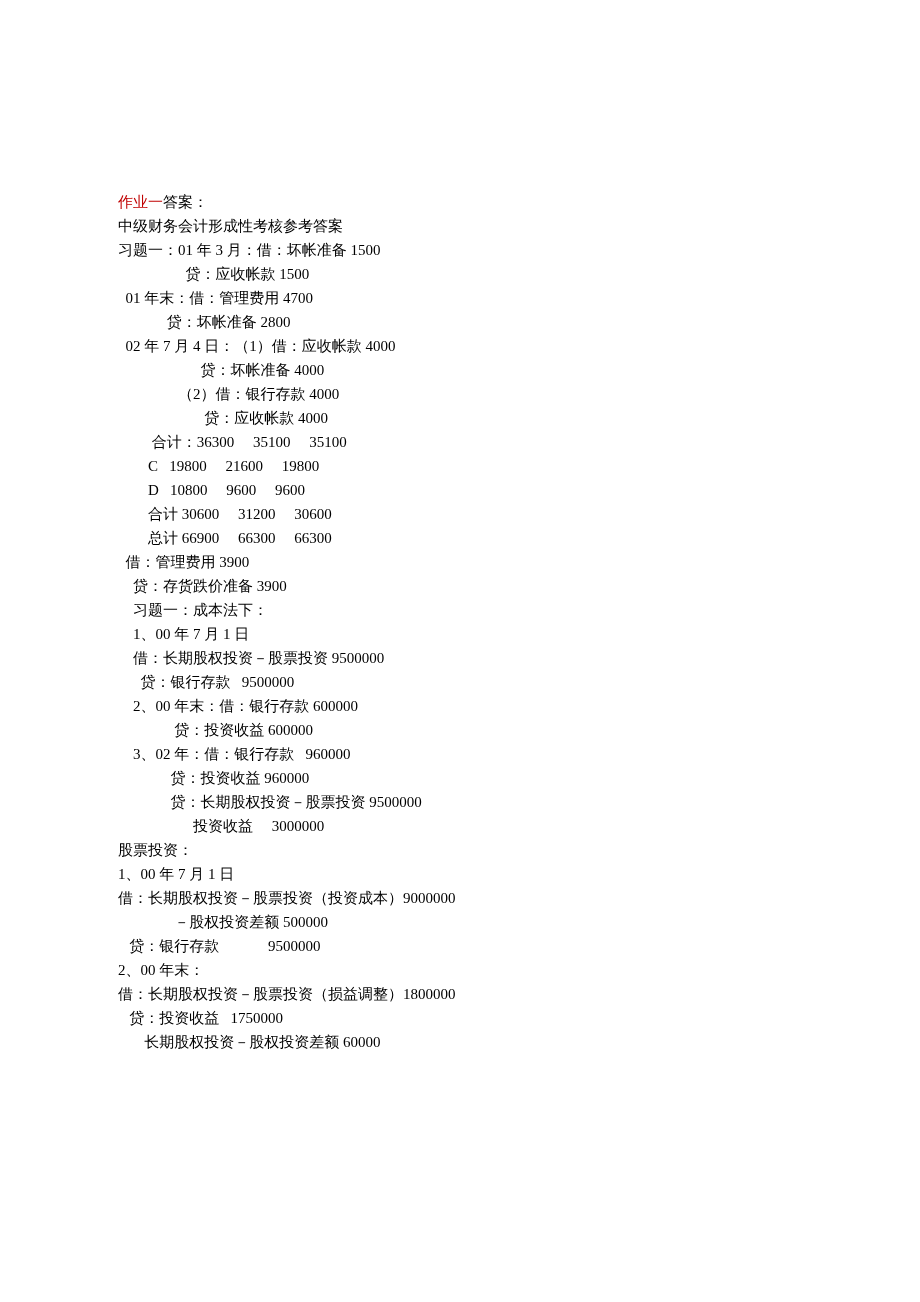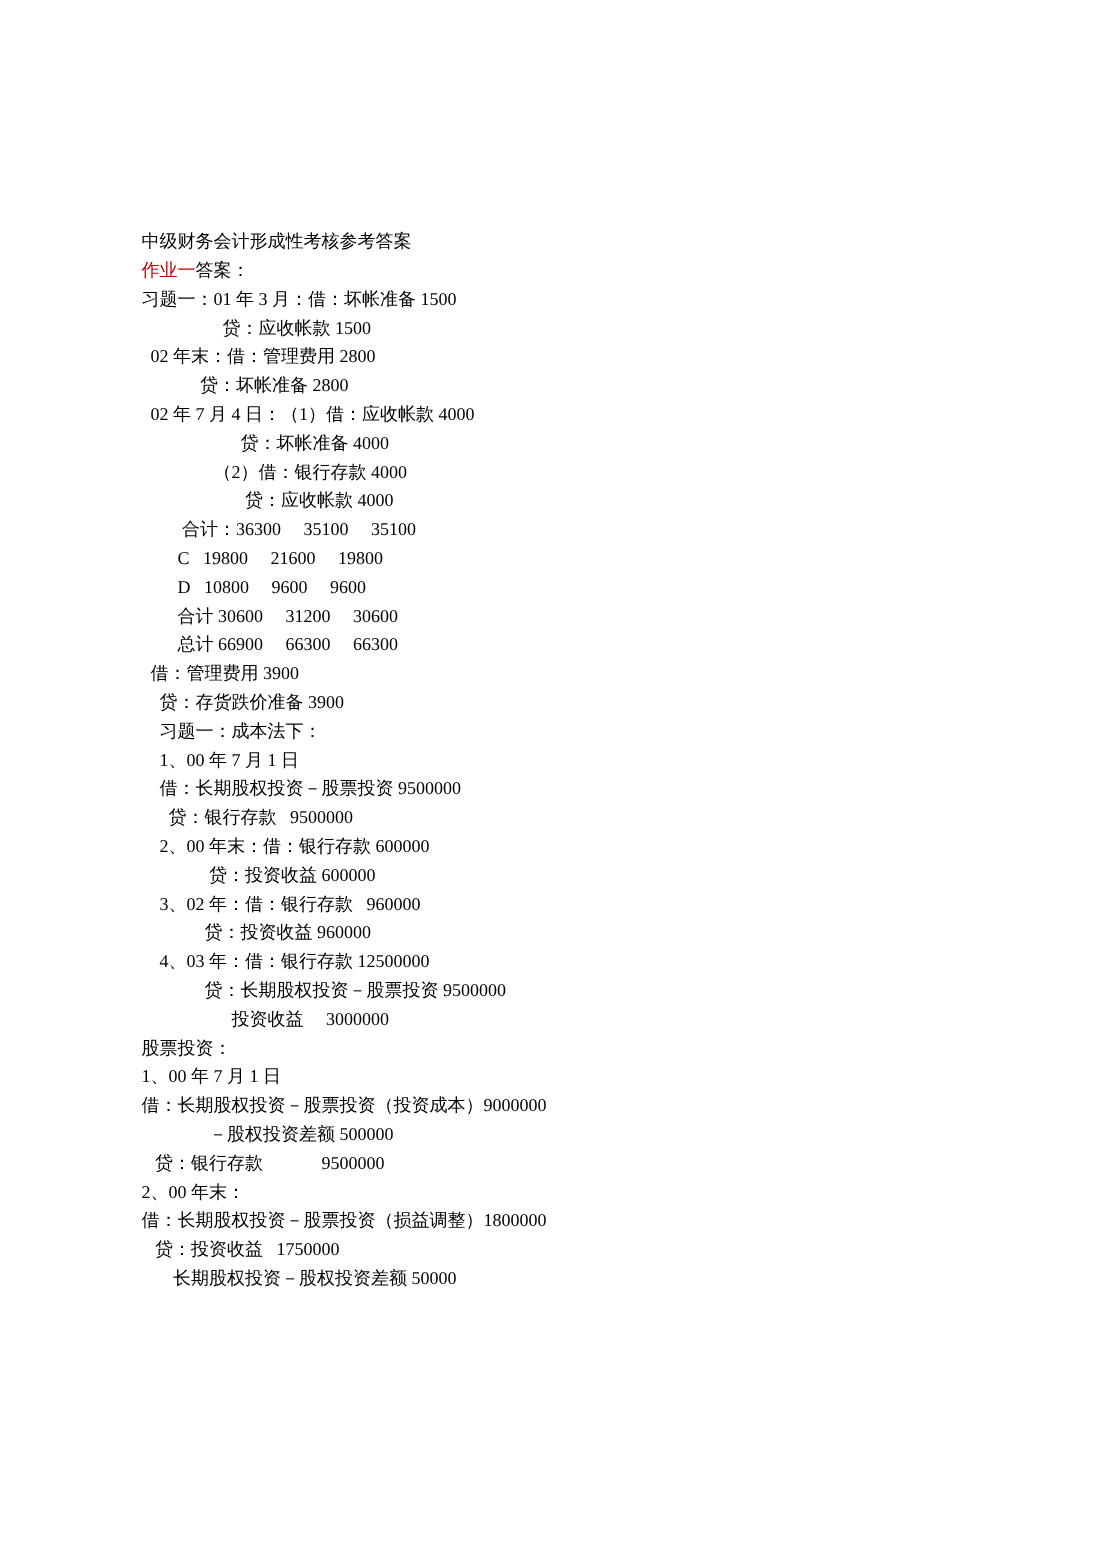--- a/index.html
+++ b/index.html
@@ -20,26 +20,26 @@
     white-space: pre;
   }
   .red {
     color: #c00000;
   }
 </style>
 </head>
 <body>
 
 <div class="page">
+  <div class="line"><span class="red">作业一</span><span>答案：</span></div>
   <div class="line">中级财务会计形成性考核参考答案</div>
-  <div class="line"><span class="red">作业一</span><span>答案：</span></div>
   <div id="block1">
       <div class="line">习题一：01 年 3 月：借：坏帐准备 1500</div>
       <div class="line">                  贷：应收帐款 1500</div>
-      <div class="line">  02 年末：借：管理费用 2800</div>
+      <div class="line">  01 年末：借：管理费用 4700</div>
       <div class="line">             贷：坏帐准备 2800</div>
       <div class="line">  02 年 7 月 4 日：（1）借：应收帐款 4000</div>
       <div class="line">                      贷：坏帐准备 4000</div>
       <div class="line">                （2）借：银行存款 4000</div>
       <div class="line">                       贷：应收帐款 4000</div>
       <div class="line">         合计：36300     35100     35100</div>
       <div class="line">        C   19800     21600     19800</div>
       <div class="line">        D   10800     9600     9600</div>
       <div class="line">        合计 30600     31200     30600</div>
       <div class="line">        总计 66900     66300     66300</div>
@@ -48,26 +48,25 @@
     </div>
   <div id="block2">
       <div class="line">    习题一：成本法下：</div>
       <div class="line">    1、00 年 7 月 1 日</div>
       <div class="line">    借：长期股权投资－股票投资 9500000</div>
       <div class="line">      贷：银行存款   9500000</div>
       <div class="line">    2、00 年末：借：银行存款 600000</div>
       <div class="line">               贷：投资收益 600000</div>
       <div class="line">    3、02 年：借：银行存款   960000</div>
       <div class="line">              贷：投资收益 960000</div>
-      <div class="line">    4、03 年：借：银行存款 12500000</div>
       <div class="line">              贷：长期股权投资－股票投资 9500000</div>
       <div class="line">                    投资收益     3000000</div>
       <div class="line">股票投资：</div>
       <div class="line">1、00 年 7 月 1 日</div>
       <div class="line">借：长期股权投资－股票投资（投资成本）9000000</div>
       <div class="line">               －股权投资差额 500000</div>
       <div class="line">   贷：银行存款             9500000</div>
       <div class="line">2、00 年末：</div>
       <div class="line">借：长期股权投资－股票投资（损益调整）1800000</div>
       <div class="line">   贷：投资收益   1750000</div>
-      <div class="line">       长期股权投资－股权投资差额 50000</div>
+      <div class="line">       长期股权投资－股权投资差额 60000</div>
     </div>
 </div>
 
 </body></html>

